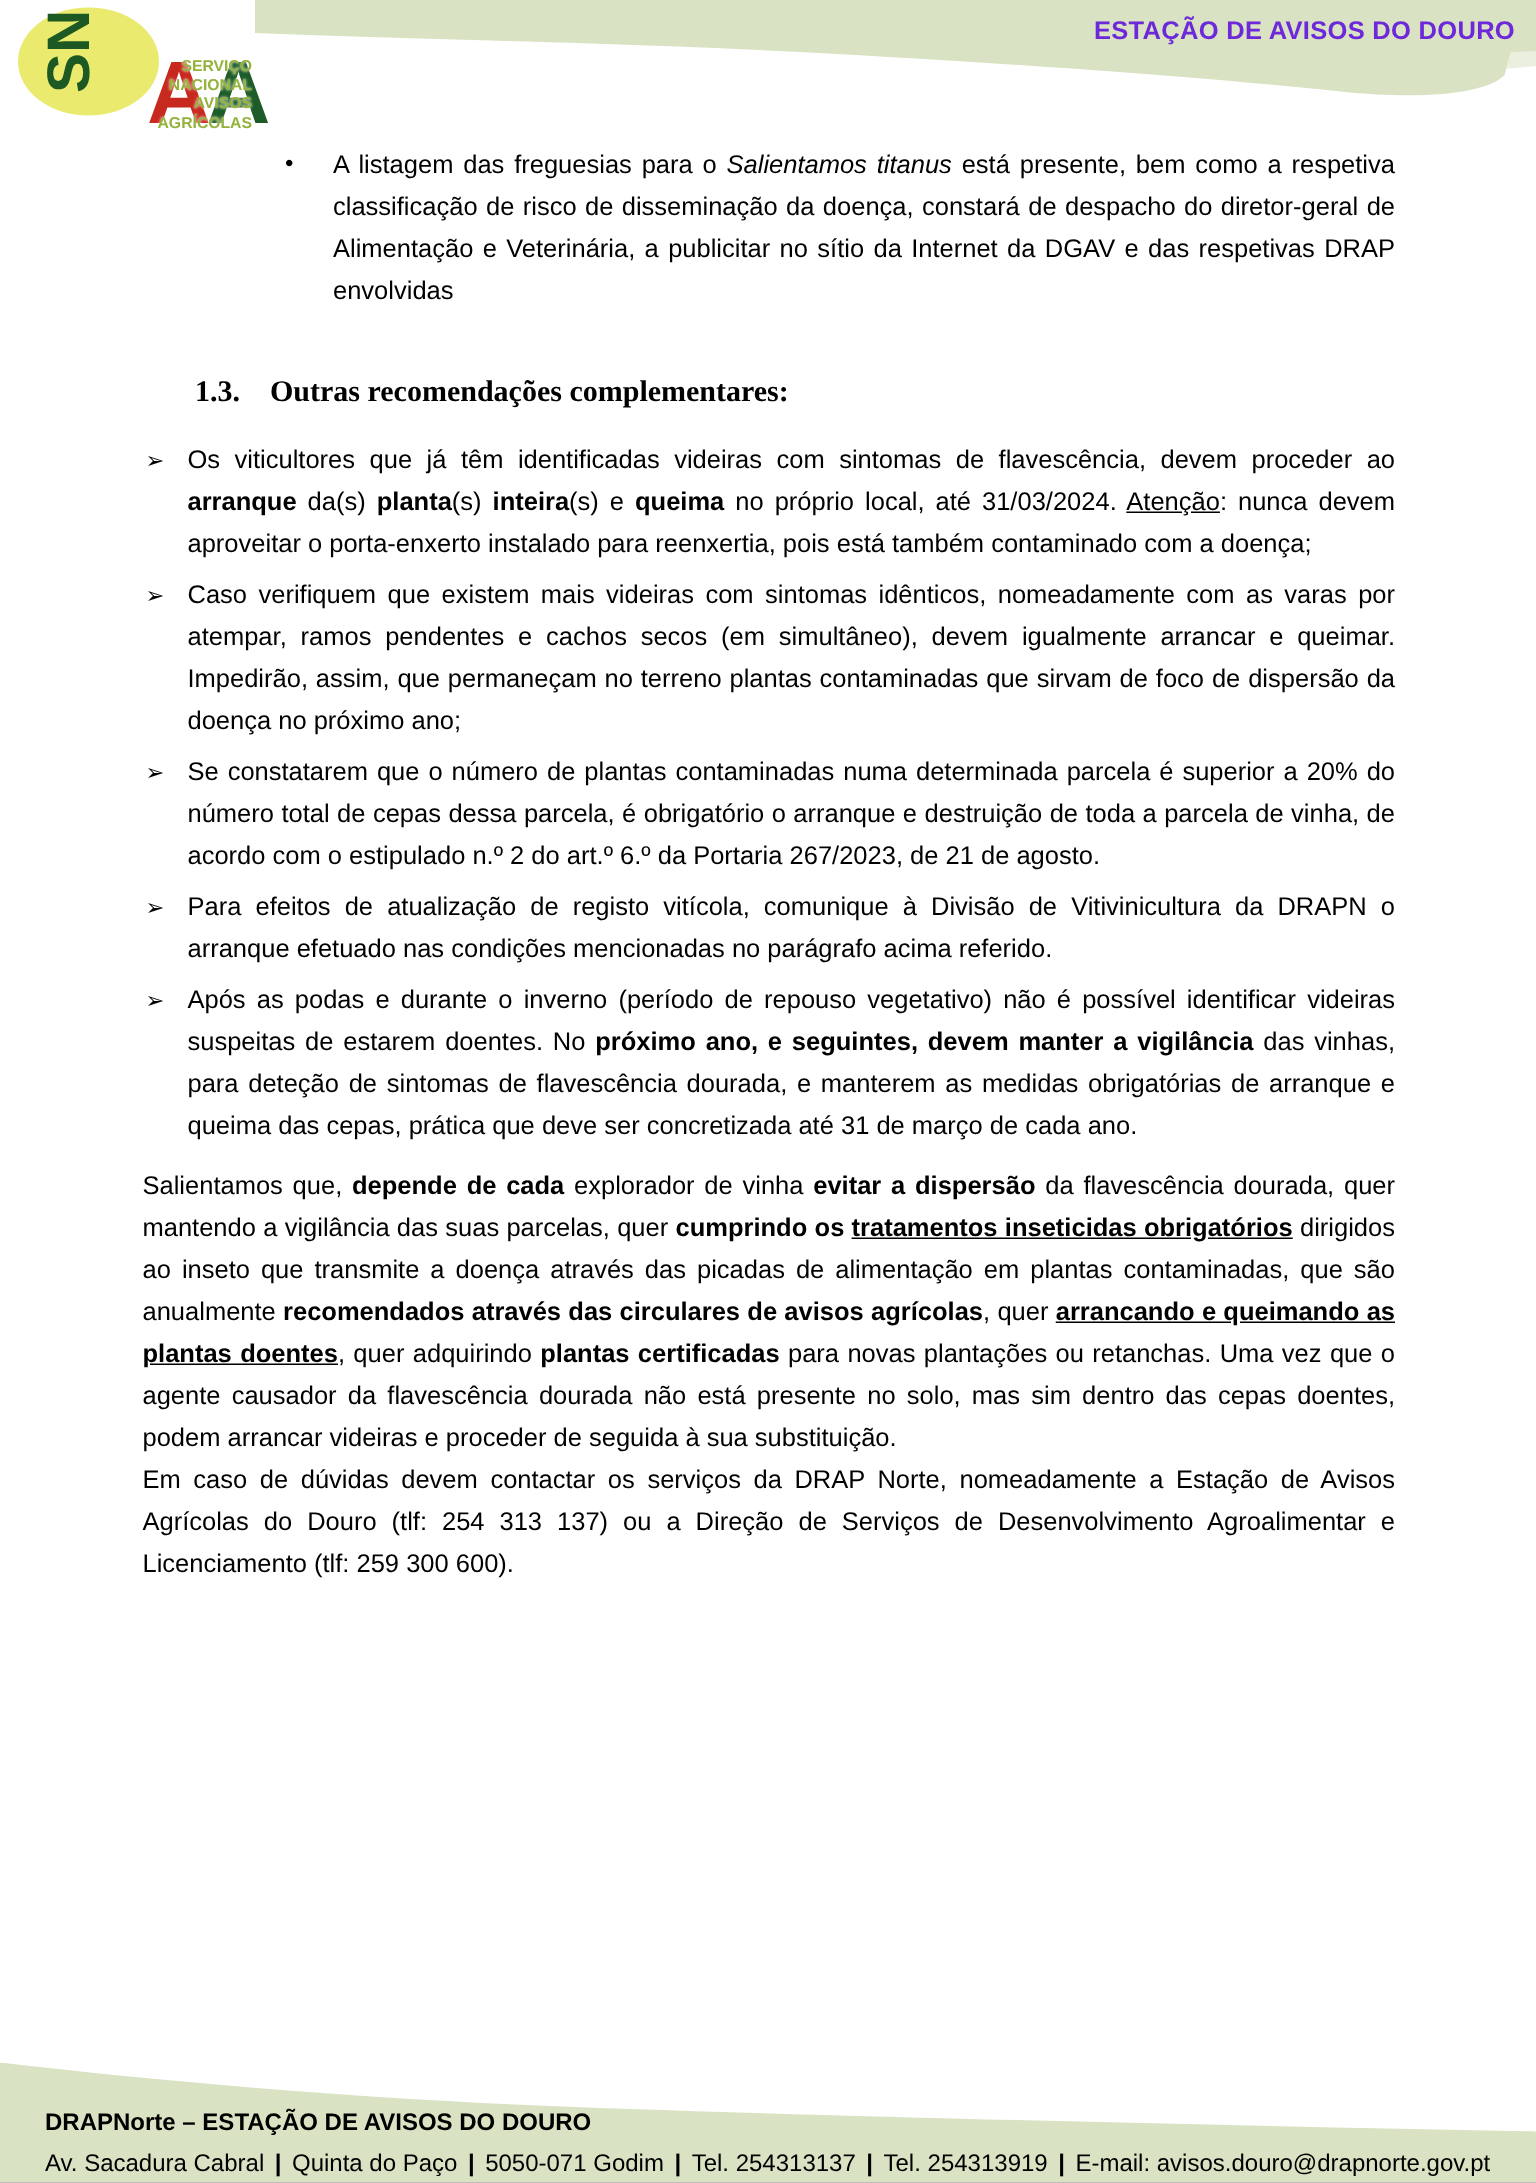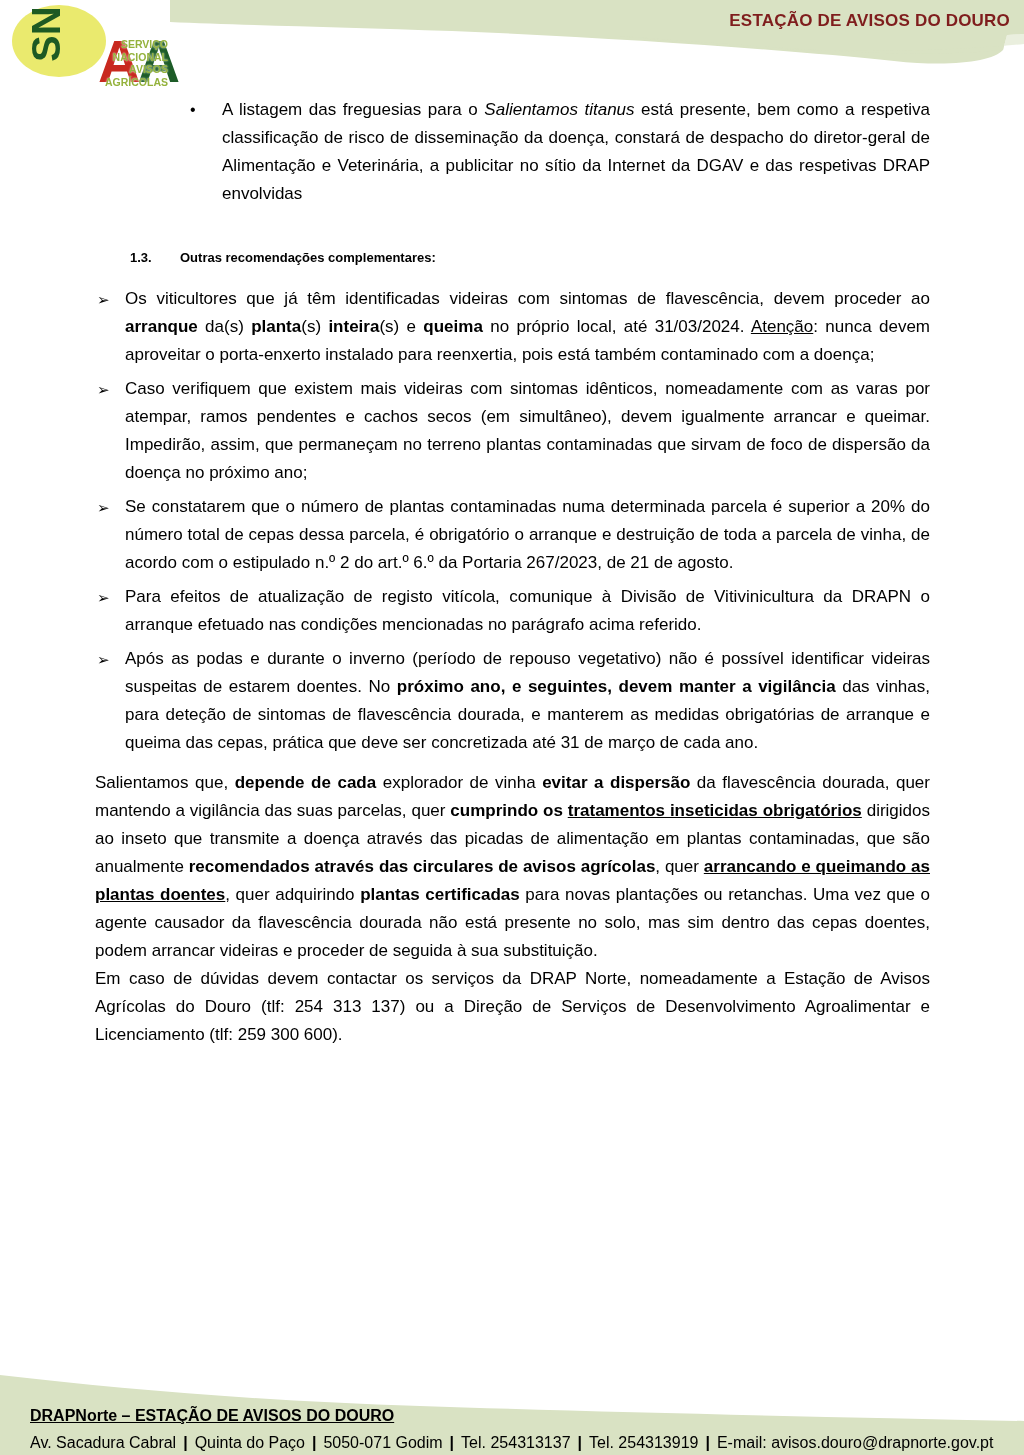--- a/index.html
+++ b/index.html
@@ -12,21 +12,21 @@
     color:#000;
     overflow:hidden;
   }
   
   .band-svg{position:absolute;left:0;top:0;width:1024px;height:90px;display:block;}
   .footer-svg{position:absolute;left:0;top:1375px;width:1024px;height:80px;display:block;}
 
   .header-title{
     position:absolute;top:9px;right:14px;
     text-align:right;font-weight:bold;font-size:17px;line-height:23px;
-    color:#7f1d1d;letter-spacing:.2px;
+    color:#6d28d9;letter-spacing:.2px;
   }
 
   
   .logo{position:absolute;left:6px;top:2px;width:165px;height:110px;}
   .logo-ellipse{
     position:absolute;left:6px;top:3px;width:94px;height:72px;
     background:#eaea6e;border-radius:50%;
   }
   .logo-sn{
     position:absolute;left:14px;top:16px;
@@ -45,33 +45,33 @@
 
   
   .content{position:absolute;left:0;top:96px;width:1024px;}
   .para{position:relative;text-align:justify;font-size:17px;line-height:28px;}
   .intro{margin-left:190px;width:740px;}
   .intro .ptext{padding-left:32px;}
   .marker{position:absolute;left:0;top:0;}
   .dot{font-size:16px;}
   .arrowmark{font-size:15px;top:1px;}
 
-  .heading{margin:42px 0 20px 130px;font-weight:bold;font-size:13px;}
+  .heading{margin:42px 0 20px 130px;font-weight:bold;font-size:20px;font-family:Liberation Serif, serif;}
   .heading .hnum{display:inline-block;width:50px;}
 
   .abullet{margin-left:97px;width:833px;margin-bottom:6px;}
   .abullet .ptext{padding-left:28px;}
 
   .freepara{margin-left:95px;width:835px;}
   .p-salientamos{margin-top:12px;}
   .p-emcaso{}
 
   
   .footer-text{position:absolute;left:30px;top:1402px;width:980px;font-size:16px;line-height:27px;color:#000;}
-  .footer-line1{font-weight:bold;text-decoration:underline;}
+  .footer-line1{font-weight:bold;}
   .footer-line2 .sep{font-weight:bold;padding:0 7px;}
 </style>
 </head>
 <body>
 
 <div class="page">
 
   <svg class="band-svg" viewBox="0 0 1024 90" preserveAspectRatio="none" aria-hidden="true">
     <path d="M170,0 L1024,0 L1024,34 L1007,35 L1003,50
              C992,62 950,67 894,61

